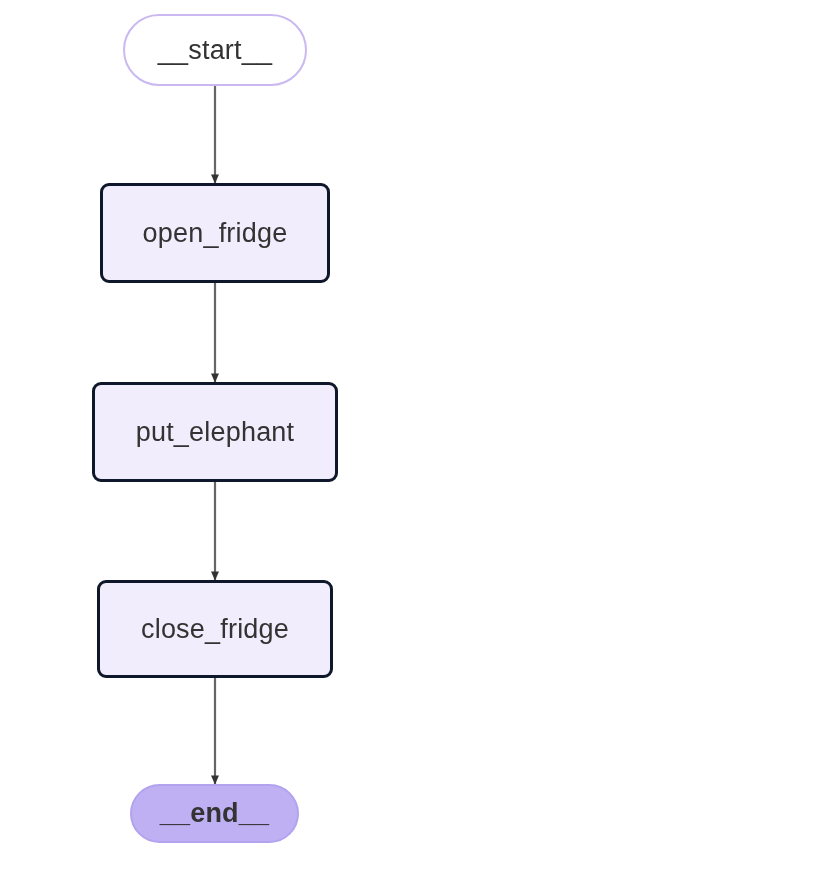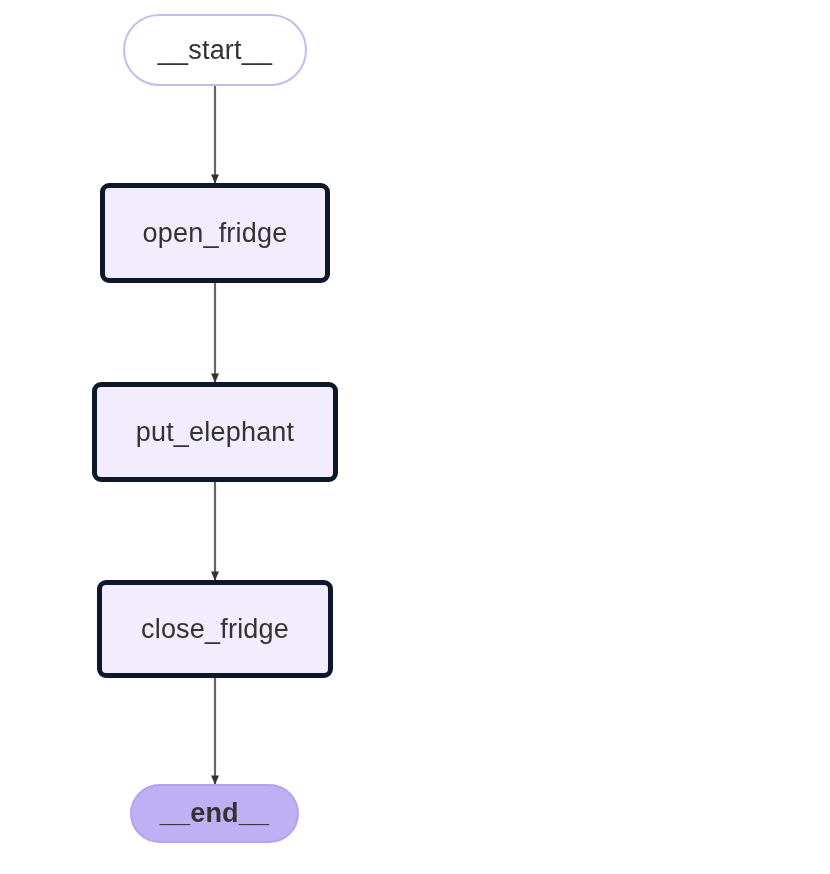--- a/index.html
+++ b/index.html
@@ -52,21 +52,21 @@
     background: #ffffff;
     border: 2px solid #c9b9f0;
   }
   .node.terminal-end {
     background: #bfb0f3;
     border: 2px solid #b3a2ee;
   }
   
   .node.process {
     background: #f1edfc;
-    border: 5px solid #0f172a;
+    border: 3px solid #0f172a;
     border-radius: 9px;
   }
 </style>
 </head>
 <body>
 
 <div id="graph-canvas">
 
   <svg id="edge-layer" width="830" height="874" viewBox="0 0 830 874" xmlns="http://www.w3.org/2000/svg">
     <defs>

